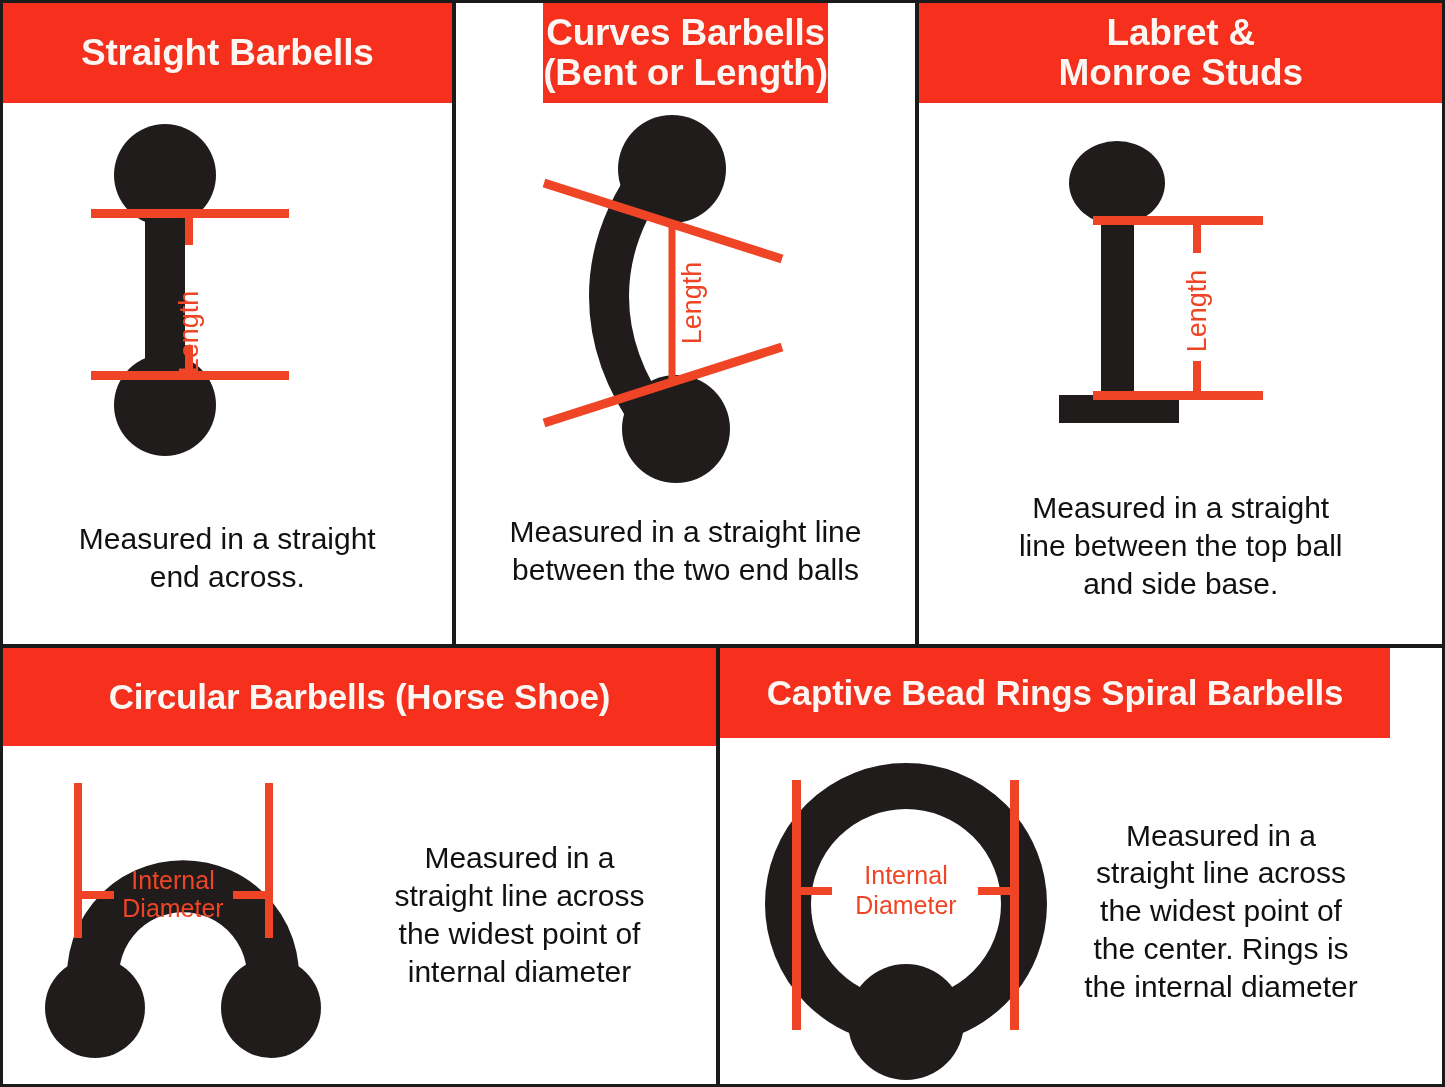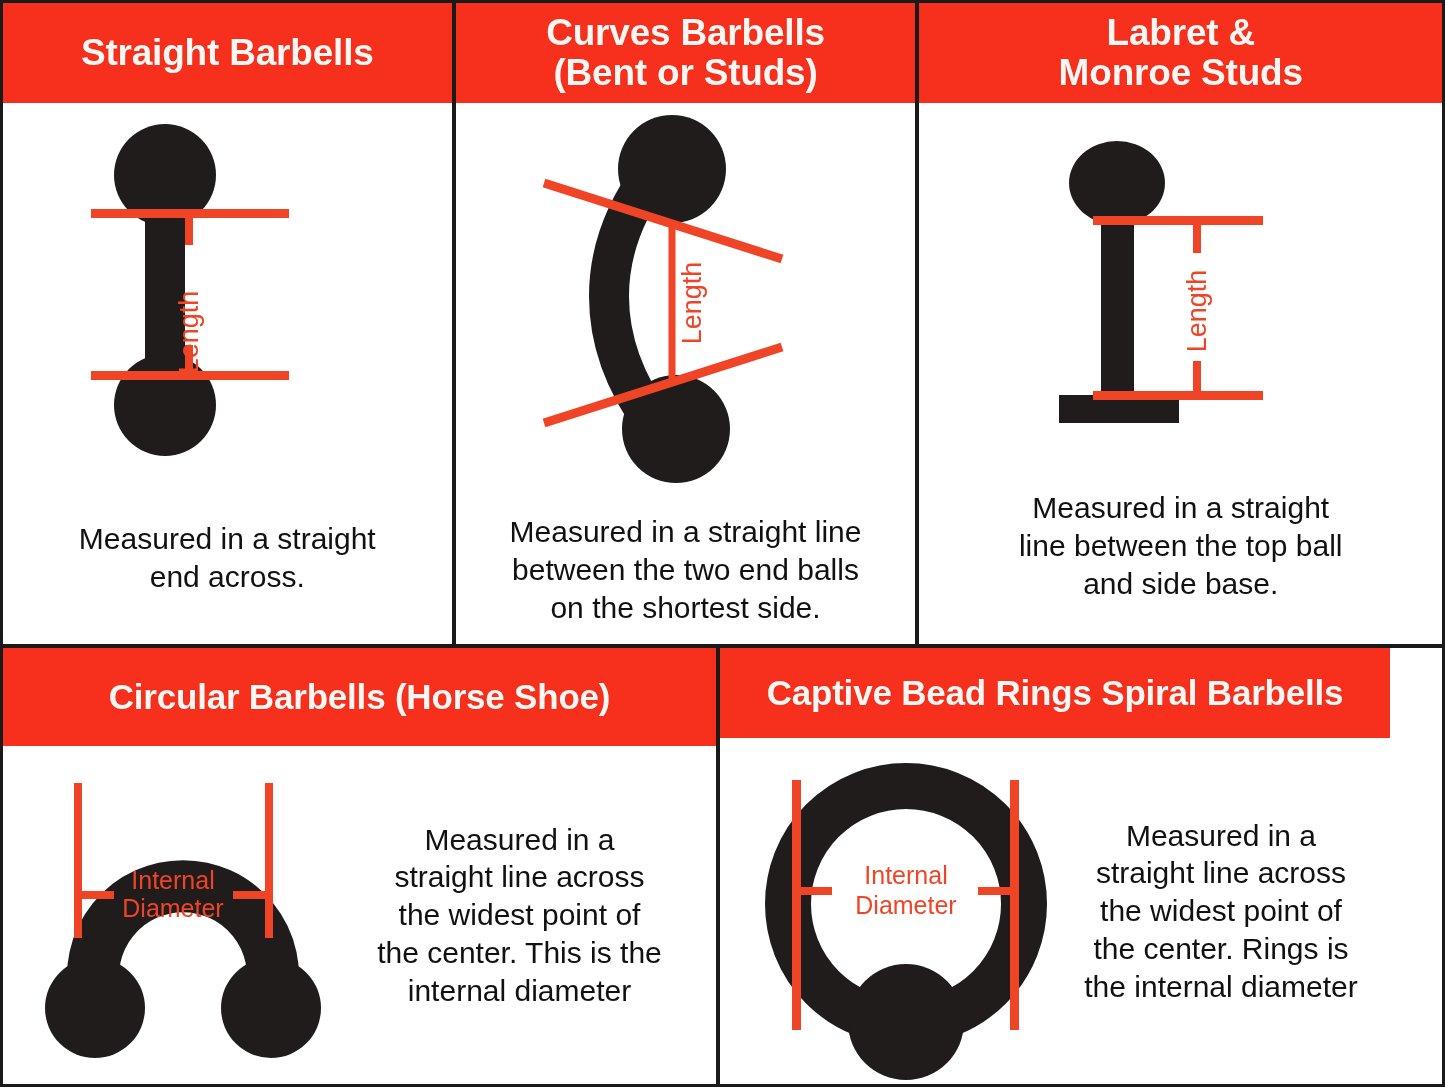--- a/index.html
+++ b/index.html
@@ -32,21 +32,21 @@
   .cell {
     position: relative;
     box-sizing: border-box;
     background: #ffffff;
     display: flex;
     flex-direction: column;
   }
   .cell + .cell { border-left: 4px solid #1a1a1a; }
 
   .c-straight { width: 473px; }
-  .c-curved   { width: 489px; }
+  .c-curved   { width: 489px; align-items: center; }
   .c-labret   { width: 555px; }
 
   .c-horseshoe { width: 713px; border-radius: 28px; }
   .c-cbr       { width: 674px; }
 
   
   .banner {
     background: #f6301c;
     color: #fdf6f2;
     text-align: center;
@@ -143,21 +143,21 @@
         <div class="caption" style="margin-top:28px;">
           <span class="ln">Measured in a straight</span>
           <span class="ln">end across.</span>
         </div>
       </div>
     </div>
 
     <div class="cell c-curved">
       <div class="banner">
         <span class="ln">Curves Barbells</span>
-        <span class="ln">(Bent or Studs)</span>
+        <span class="ln">(Bent or Length)</span>
       </div>
       <div class="cell-body">
         <div class="figure" style="margin-top:8px;">
           <svg width="300" height="380" viewBox="0 0 300 380">
 
             <path d="M 118 60 C 58 140, 58 230, 118 312" stroke="#1f1c1b" stroke-width="40" fill="none" stroke-linecap="round"></path>
 
             <circle cx="136" cy="58" r="54" fill="#1f1c1b"></circle>
 
             <circle cx="140" cy="318" r="54" fill="#1f1c1b"></circle>
@@ -167,21 +167,20 @@
             <line x1="8" y1="312" x2="246" y2="236" stroke="#ef4526" stroke-width="9"></line>
 
             <line x1="136" y1="112" x2="136" y2="272" stroke="#ef4526" stroke-width="7"></line>
 
             <text class="lbl-red" x="-192" y="165" transform="rotate(-90)" text-anchor="middle">Length</text>
           </svg>
         </div>
         <div class="caption" style="margin-top:22px;">
           <span class="ln">Measured in a straight line</span>
           <span class="ln">between the two end balls</span>
-          <span class="ln">on the shortest side.</span>
         </div>
       </div>
     </div>
 
     <div class="cell c-labret">
       <div class="banner">
         <span class="ln">Labret &amp;</span>
         <span class="ln">Monroe Studs</span>
       </div>
       <div class="cell-body">
@@ -238,21 +237,20 @@
             <rect x="200" y="126" width="36" height="8" fill="#ef4526"></rect>
 
             <text class="lbl-red-sm" x="140" y="124" text-anchor="middle">Internal</text>
             <text class="lbl-red-sm" x="140" y="152" text-anchor="middle">Diameter</text>
           </svg>
         </div>
         <div class="caption" style="flex:1; margin-left:8px; margin-right:18px;">
           <span class="ln">Measured in a</span>
           <span class="ln">straight line across</span>
           <span class="ln">the widest point of</span>
-          <span class="ln">the center. This is the</span>
           <span class="ln">internal diameter</span>
         </div>
       </div>
     </div>
 
     <div class="cell c-cbr">
       <div class="banner">
         <span class="ln">Captive Bead Rings Spiral Barbells</span>
       </div>
       <div class="cell-body split">

